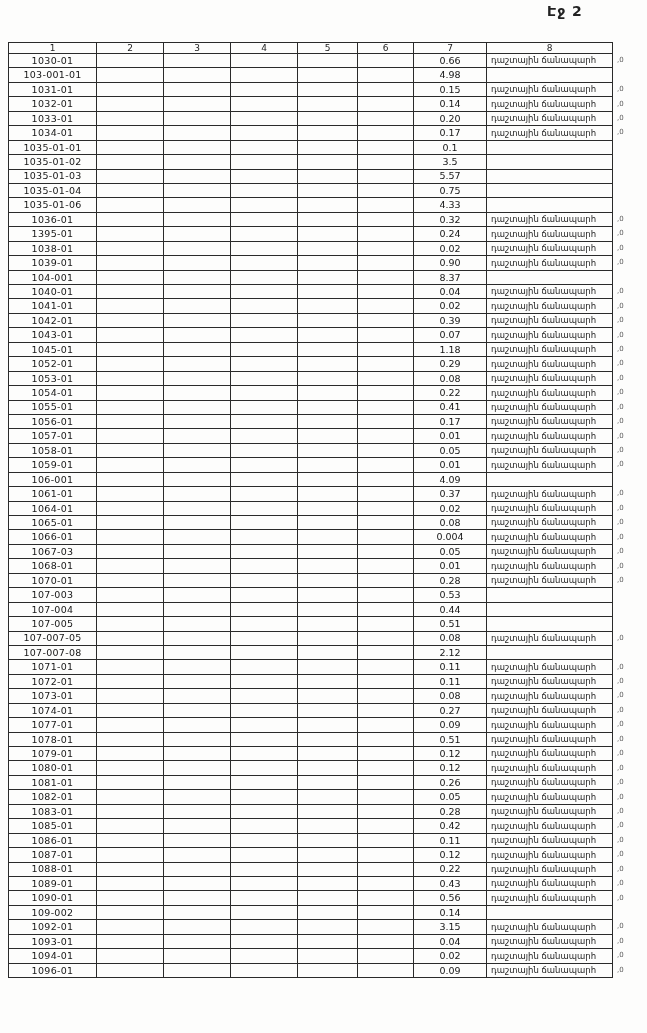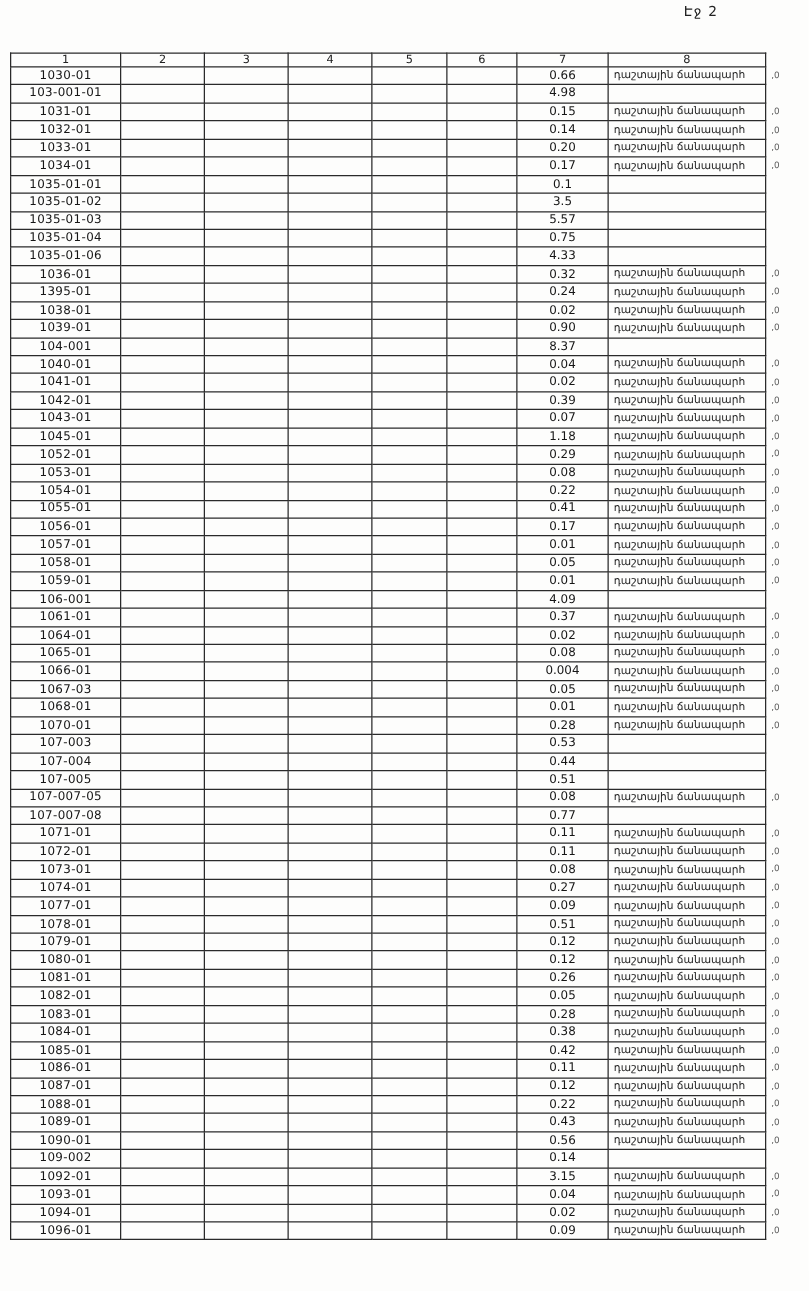--- a/index.html
+++ b/index.html
@@ -16,23 +16,24 @@
     position: relative;
     width: 647px;
     height: 1033px;
     background: #fdfdfc;
     color: #1a1a1a;
   }
   .page-label {
     position: absolute;
     top: 3px;
     left: 547px;
-    font-size: 11px;
+    font-size: 14px;
     letter-spacing: 1px;
     color: #222;
+    font-weight: bold;
   }
   table.scan-table {
     position: absolute;
     left: 8px;
     top: 42px;
     border-collapse: collapse;
     table-layout: fixed;
     width: 630px;
   }
   .scan-table th,
@@ -564,21 +565,21 @@
           <td class="label">դաշտային ճանապարհ</td>
           <td class="mark">,0</td>
         </tr>
         <tr>
           <td class="code">107-007-08</td>
           <td class="empty"></td>
           <td class="empty"></td>
           <td class="empty"></td>
           <td class="empty"></td>
           <td class="empty"></td>
-          <td class="value">0.77</td>
+          <td class="value">2.12</td>
           <td class="label"></td>
           <td class="mark"></td>
         </tr>
         <tr>
           <td class="code">1071-01</td>
           <td class="empty"></td>
           <td class="empty"></td>
           <td class="empty"></td>
           <td class="empty"></td>
           <td class="empty"></td>
@@ -686,31 +687,20 @@
           <td class="mark">,0</td>
         </tr>
         <tr>
           <td class="code">1083-01</td>
           <td class="empty"></td>
           <td class="empty"></td>
           <td class="empty"></td>
           <td class="empty"></td>
           <td class="empty"></td>
           <td class="value">0.28</td>
-          <td class="label">դաշտային ճանապարհ</td>
-          <td class="mark">,0</td>
-        </tr>
-        <tr>
-          <td class="code">1084-01</td>
-          <td class="empty"></td>
-          <td class="empty"></td>
-          <td class="empty"></td>
-          <td class="empty"></td>
-          <td class="empty"></td>
-          <td class="value">0.38</td>
           <td class="label">դաշտային ճանապարհ</td>
           <td class="mark">,0</td>
         </tr>
         <tr>
           <td class="code">1085-01</td>
           <td class="empty"></td>
           <td class="empty"></td>
           <td class="empty"></td>
           <td class="empty"></td>
           <td class="empty"></td>

